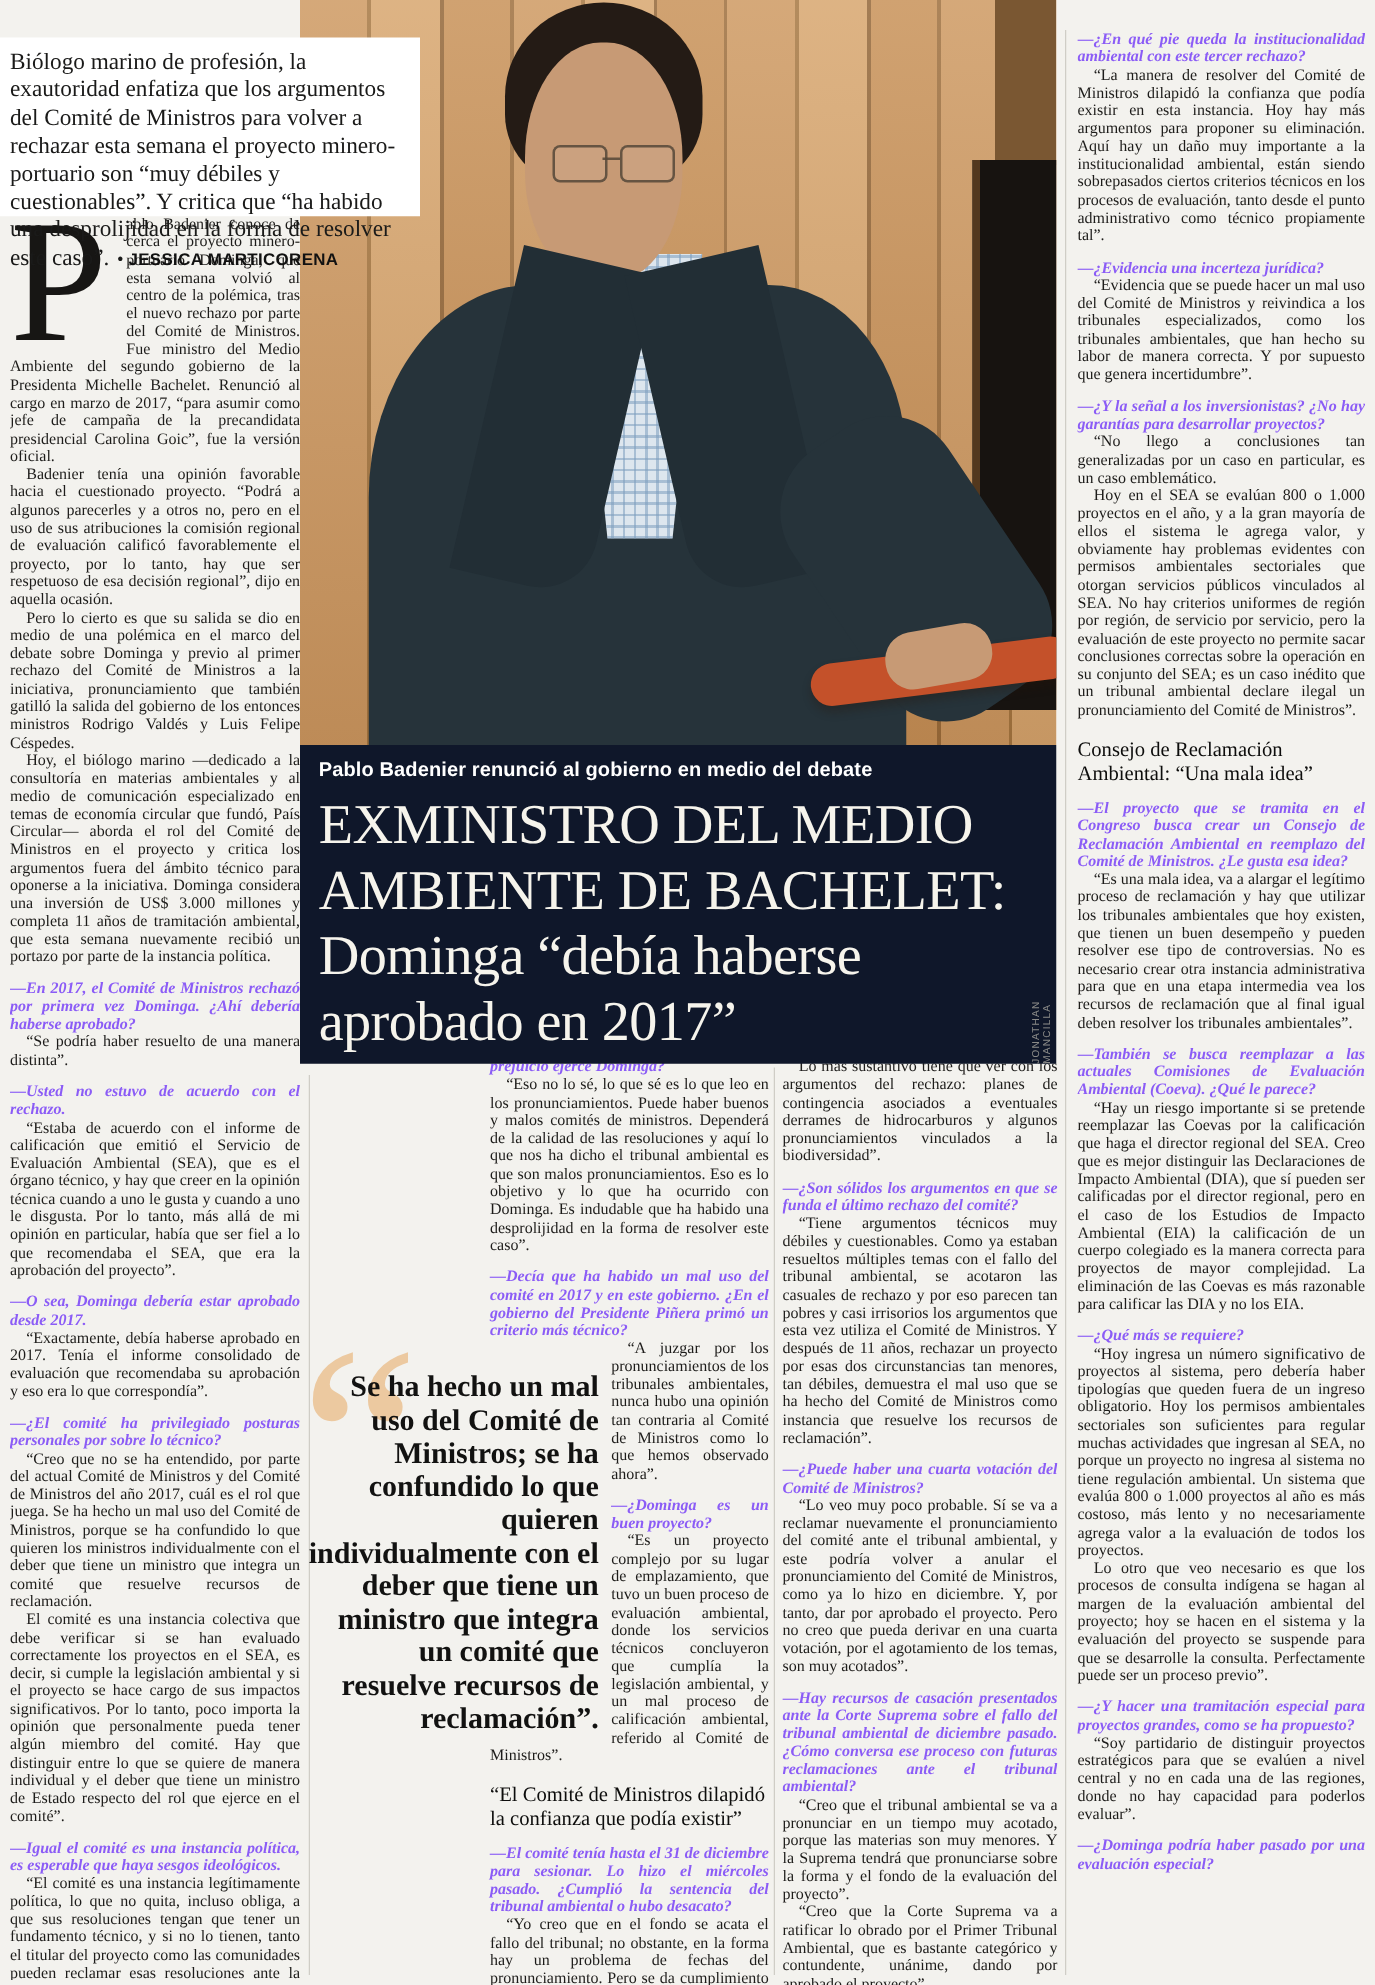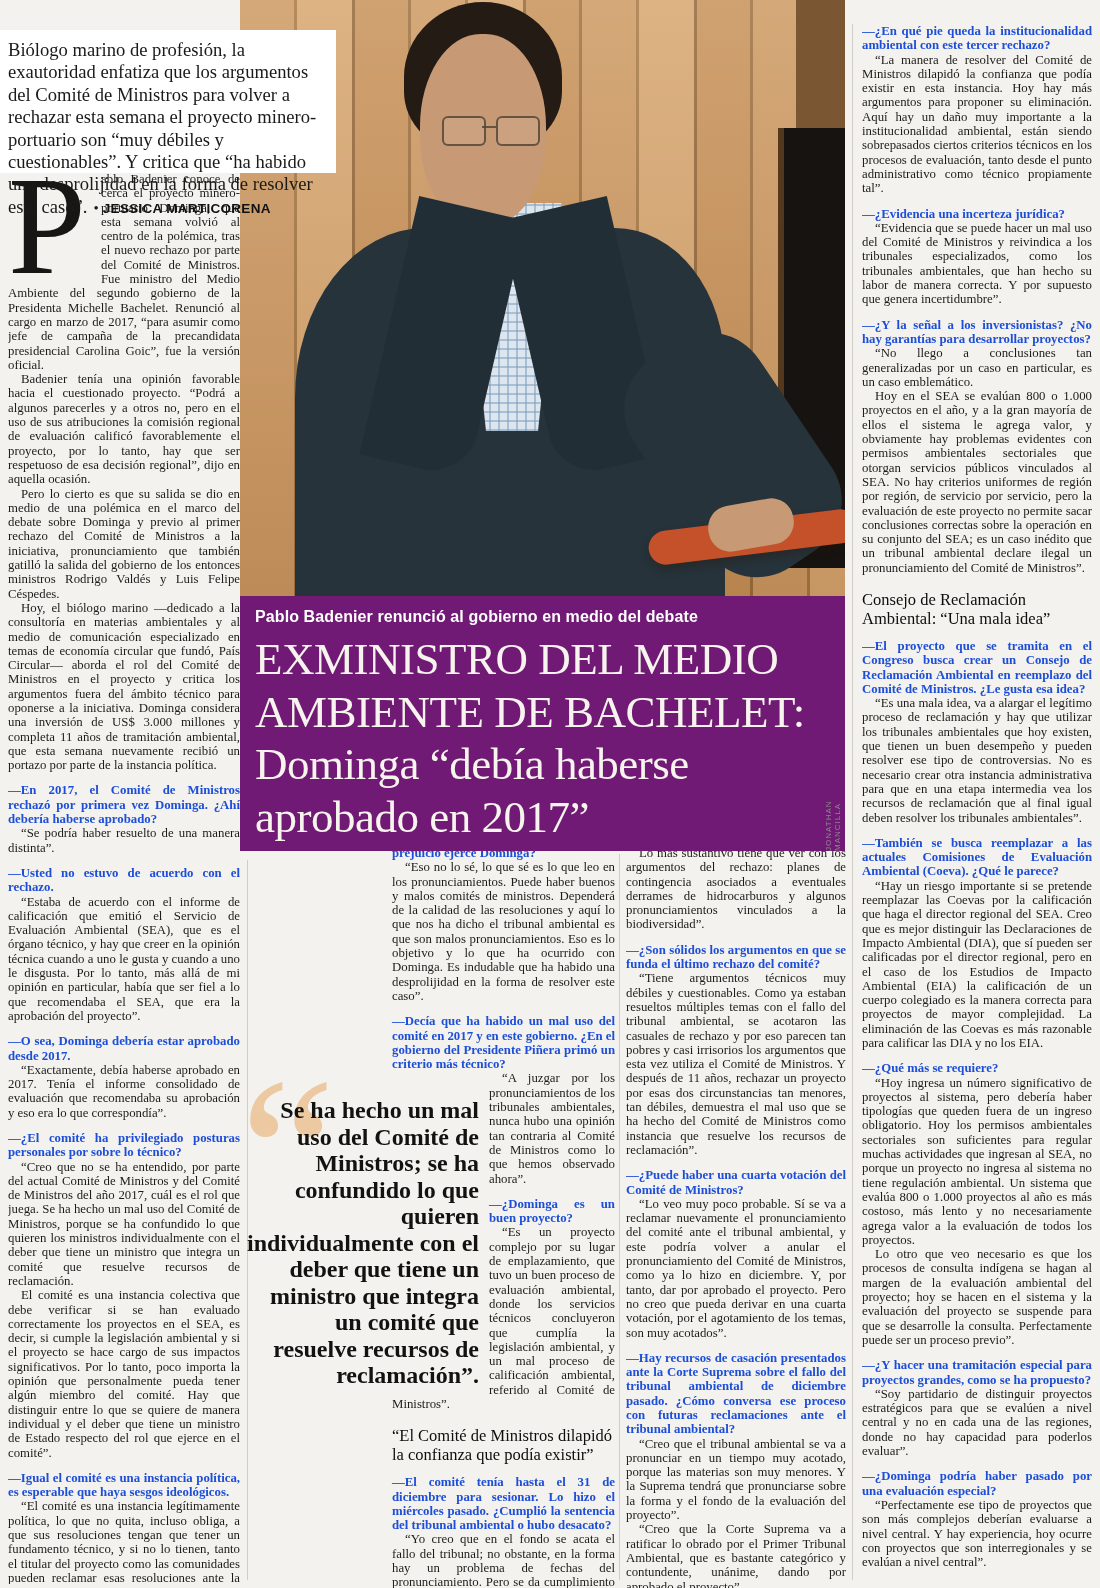--- a/index.html
+++ b/index.html
@@ -2,21 +2,21 @@
 <html lang="es"><head>
 <meta charset="utf-8">
 <title>Document</title>
 <style>
   html,body{margin:0;padding:0;background:#e8e7e3;}
   .page{position:relative;width:1100px;height:1588px;background:#f3f2ee;overflow:hidden;
         font-family:"Liberation Serif",serif;color:#1d1c1a;}
   
   .col{position:absolute;overflow:hidden;}
   .col p{margin:0;text-align:justify;font-size:12.8px;line-height:14.3px;}
-  .col p.q{font-weight:bold;margin-top:11px;color:#1d4ed8;}
+  .col p.q{font-weight:bold;margin-top:11px;color:#8b5cf6;font-style:italic;}
   .col p.a{text-indent:13px;}
   .col p.sub{font-weight:normal;font-size:16.5px;line-height:19px;margin-top:15px;margin-bottom:7px;
              text-align:left;color:#0d0d0c;}
   .col1{left:8px;top:172px;width:232px;height:1412px;}
   .col2{left:392px;top:846px;width:223px;height:742px;overflow:visible;}
   .col3{left:626px;top:846px;width:220px;height:742px;}
   .colR{left:862px;top:24px;width:230px;height:1560px;}
   .lead{text-indent:0;}
   .dropcap{float:left;font-size:140px;line-height:101px;height:101px;width:86px;margin:3px 7px 0 0;
            font-family:"Liberation Serif",serif;color:#171614;}
@@ -52,21 +52,21 @@
   .lens{position:absolute;top:82px;width:40px;height:26px;border:2px solid rgba(85,70,55,.85);
         border-radius:6px;background:rgba(255,255,255,.08);}
   .lens.l{left:22px;} .lens.r{left:76px;}
   .bridge{position:absolute;left:62px;top:92px;width:14px;height:2px;background:rgba(85,70,55,.85);}
   .arm{position:absolute;left:418px;top:330px;width:150px;height:250px;background:#26333a;
        border-radius:60px;transform:rotate(-34deg);z-index:3;}
   .railing{position:absolute;left:408px;top:520px;width:210px;height:34px;background:#c4512a;
            border-radius:17px;transform:rotate(-7deg);z-index:4;box-shadow:0 5px 8px rgba(40,20,5,.3);}
   .hand{position:absolute;left:468px;top:502px;width:86px;height:46px;background:#c79a75;
         border-radius:22px;transform:rotate(-10deg);z-index:5;}
-  .headline-block{position:relative;width:605px;height:255px;background:#701a75;box-sizing:border-box;
+  .headline-block{position:relative;width:605px;height:255px;background:#0f172a;box-sizing:border-box;
                   padding:12px 14px 0 15px;}
   .kicker{font-family:"Liberation Sans",sans-serif;font-weight:bold;font-size:16px;color:#ffffff;
           margin-bottom:7px;letter-spacing:.1px;}
   .headline{font-family:"Liberation Serif",serif;font-weight:400;font-size:45px;line-height:52.5px;
             color:#f6f4ec;letter-spacing:-.5px;}
   .photo-credit{position:absolute;right:3px;top:757px;writing-mode:vertical-rl;transform:rotate(180deg);
                 font-family:"Liberation Sans",sans-serif;font-size:8px;color:#8b8b88;letter-spacing:1px;}
   
   .pullquote{float:left;width:233px;margin:10px 10px 6px -146px;position:relative;padding-top:16px;}
   .pq-mark{position:absolute;left:-6px;top:-36px;font-size:215px;line-height:215px;color:#ecc9a0;
@@ -183,16 +183,15 @@
     <p class="q">—El proyecto que se tramita en el Congreso busca crear un Consejo de Reclamación Ambiental en reemplazo del Comité de Ministros. ¿Le gusta esa idea?</p>
     <p class="a">“Es una mala idea, va a alargar el legítimo proceso de reclamación y hay que utilizar los tribunales ambientales que hoy existen, que tienen un buen desempeño y pueden resolver ese tipo de controversias. No es necesario crear otra instancia administrativa para que en una etapa intermedia vea los recursos de reclamación que al final igual deben resolver los tribunales ambientales”.</p>
     <p class="q">—También se busca reemplazar a las actuales Comisiones de Evaluación Ambiental (Coeva). ¿Qué le parece?</p>
     <p class="a">“Hay un riesgo importante si se pretende reemplazar las Coevas por la calificación que haga el director regional del SEA. Creo que es mejor distinguir las Declaraciones de Impacto Ambiental (DIA), que sí pueden ser calificadas por el director regional, pero en el caso de los Estudios de Impacto Ambiental (EIA) la calificación de un cuerpo colegiado es la manera correcta para proyectos de mayor complejidad. La eliminación de las Coevas es más razonable para calificar las DIA y no los EIA.</p>
     <p class="q">—¿Qué más se requiere?</p>
     <p class="a">“Hoy ingresa un número significativo de proyectos al sistema, pero debería haber tipologías que queden fuera de un ingreso obligatorio. Hoy los permisos ambientales sectoriales son suficientes para regular muchas actividades que ingresan al SEA, no porque un proyecto no ingresa al sistema no tiene regulación ambiental. Un sistema que evalúa 800 o 1.000 proyectos al año es más costoso, más lento y no necesariamente agrega valor a la evaluación de todos los proyectos.</p>
     <p class="a">Lo otro que veo necesario es que los procesos de consulta indígena se hagan al margen de la evaluación ambiental del proyecto; hoy se hacen en el sistema y la evaluación del proyecto se suspende para que se desarrolle la consulta. Perfectamente puede ser un proceso previo”.</p>
     <p class="q">—¿Y hacer una tramitación especial para proyectos grandes, como se ha propuesto?</p>
     <p class="a">“Soy partidario de distinguir proyectos estratégicos para que se evalúen a nivel central y no en cada una de las regiones, donde no hay capacidad para poderlos evaluar”.</p>
     <p class="q">—¿Dominga podría haber pasado por una evaluación especial?</p>
-    <p class="a">“Perfectamente ese tipo de proyectos que son más complejos deberían evaluarse a nivel central. Y hay experiencia, hoy ocurre con proyectos que son interregionales y se evalúan a nivel central”.</p>
   </section>
 
 </div>
 
 </body></html>

